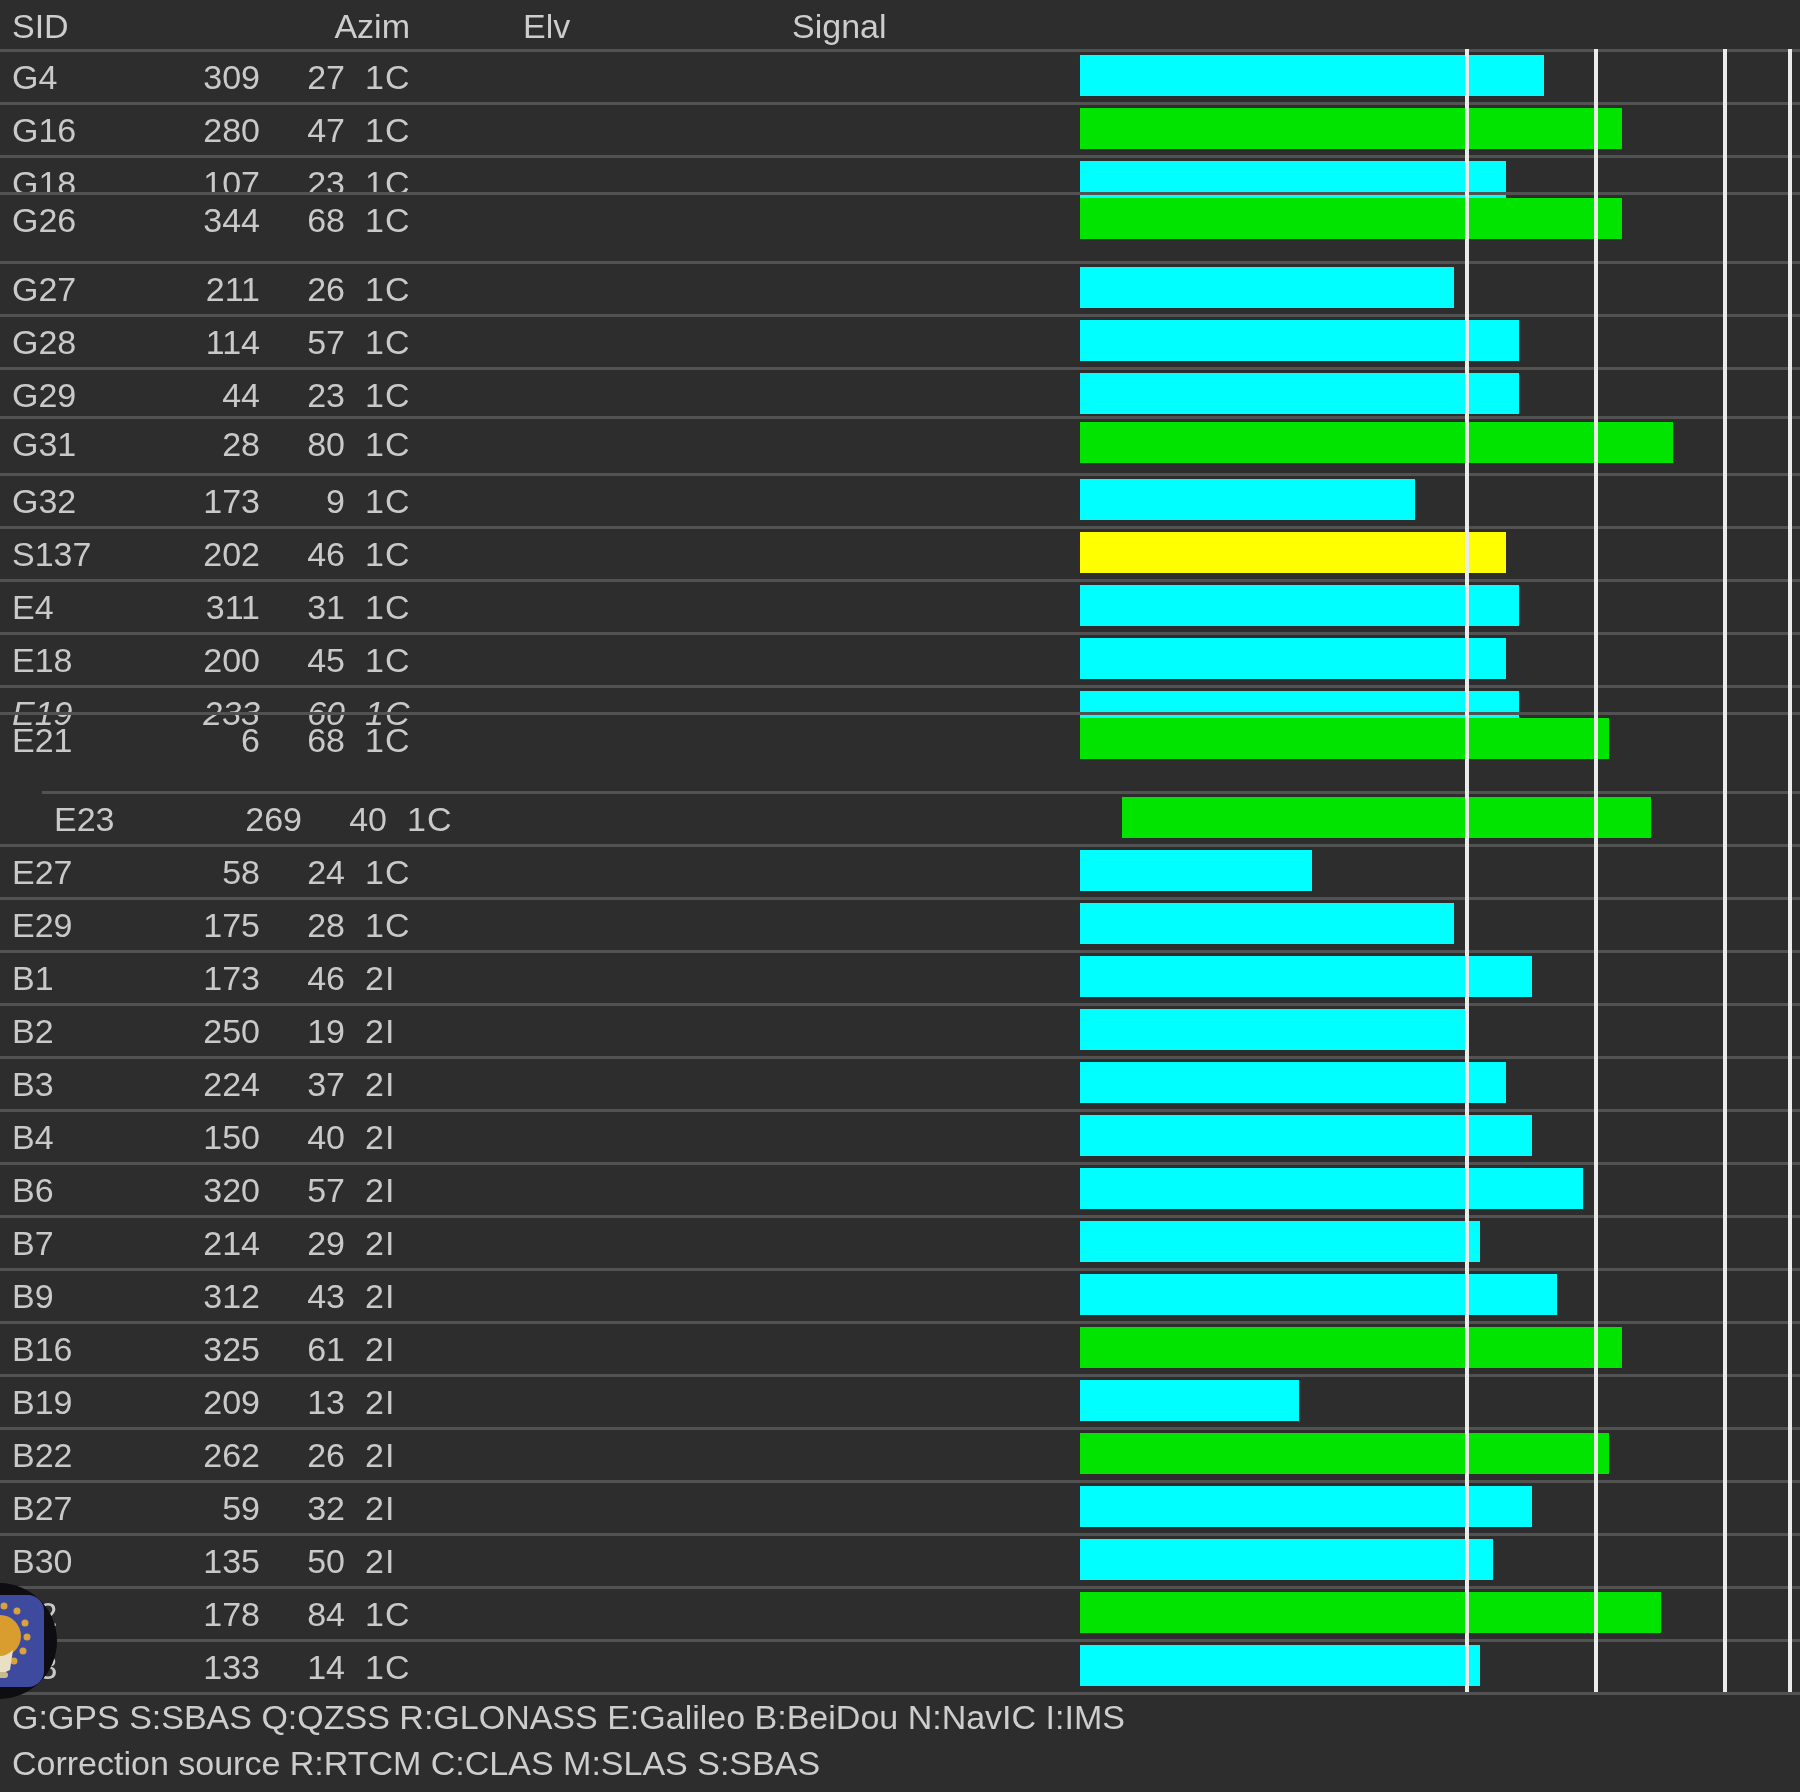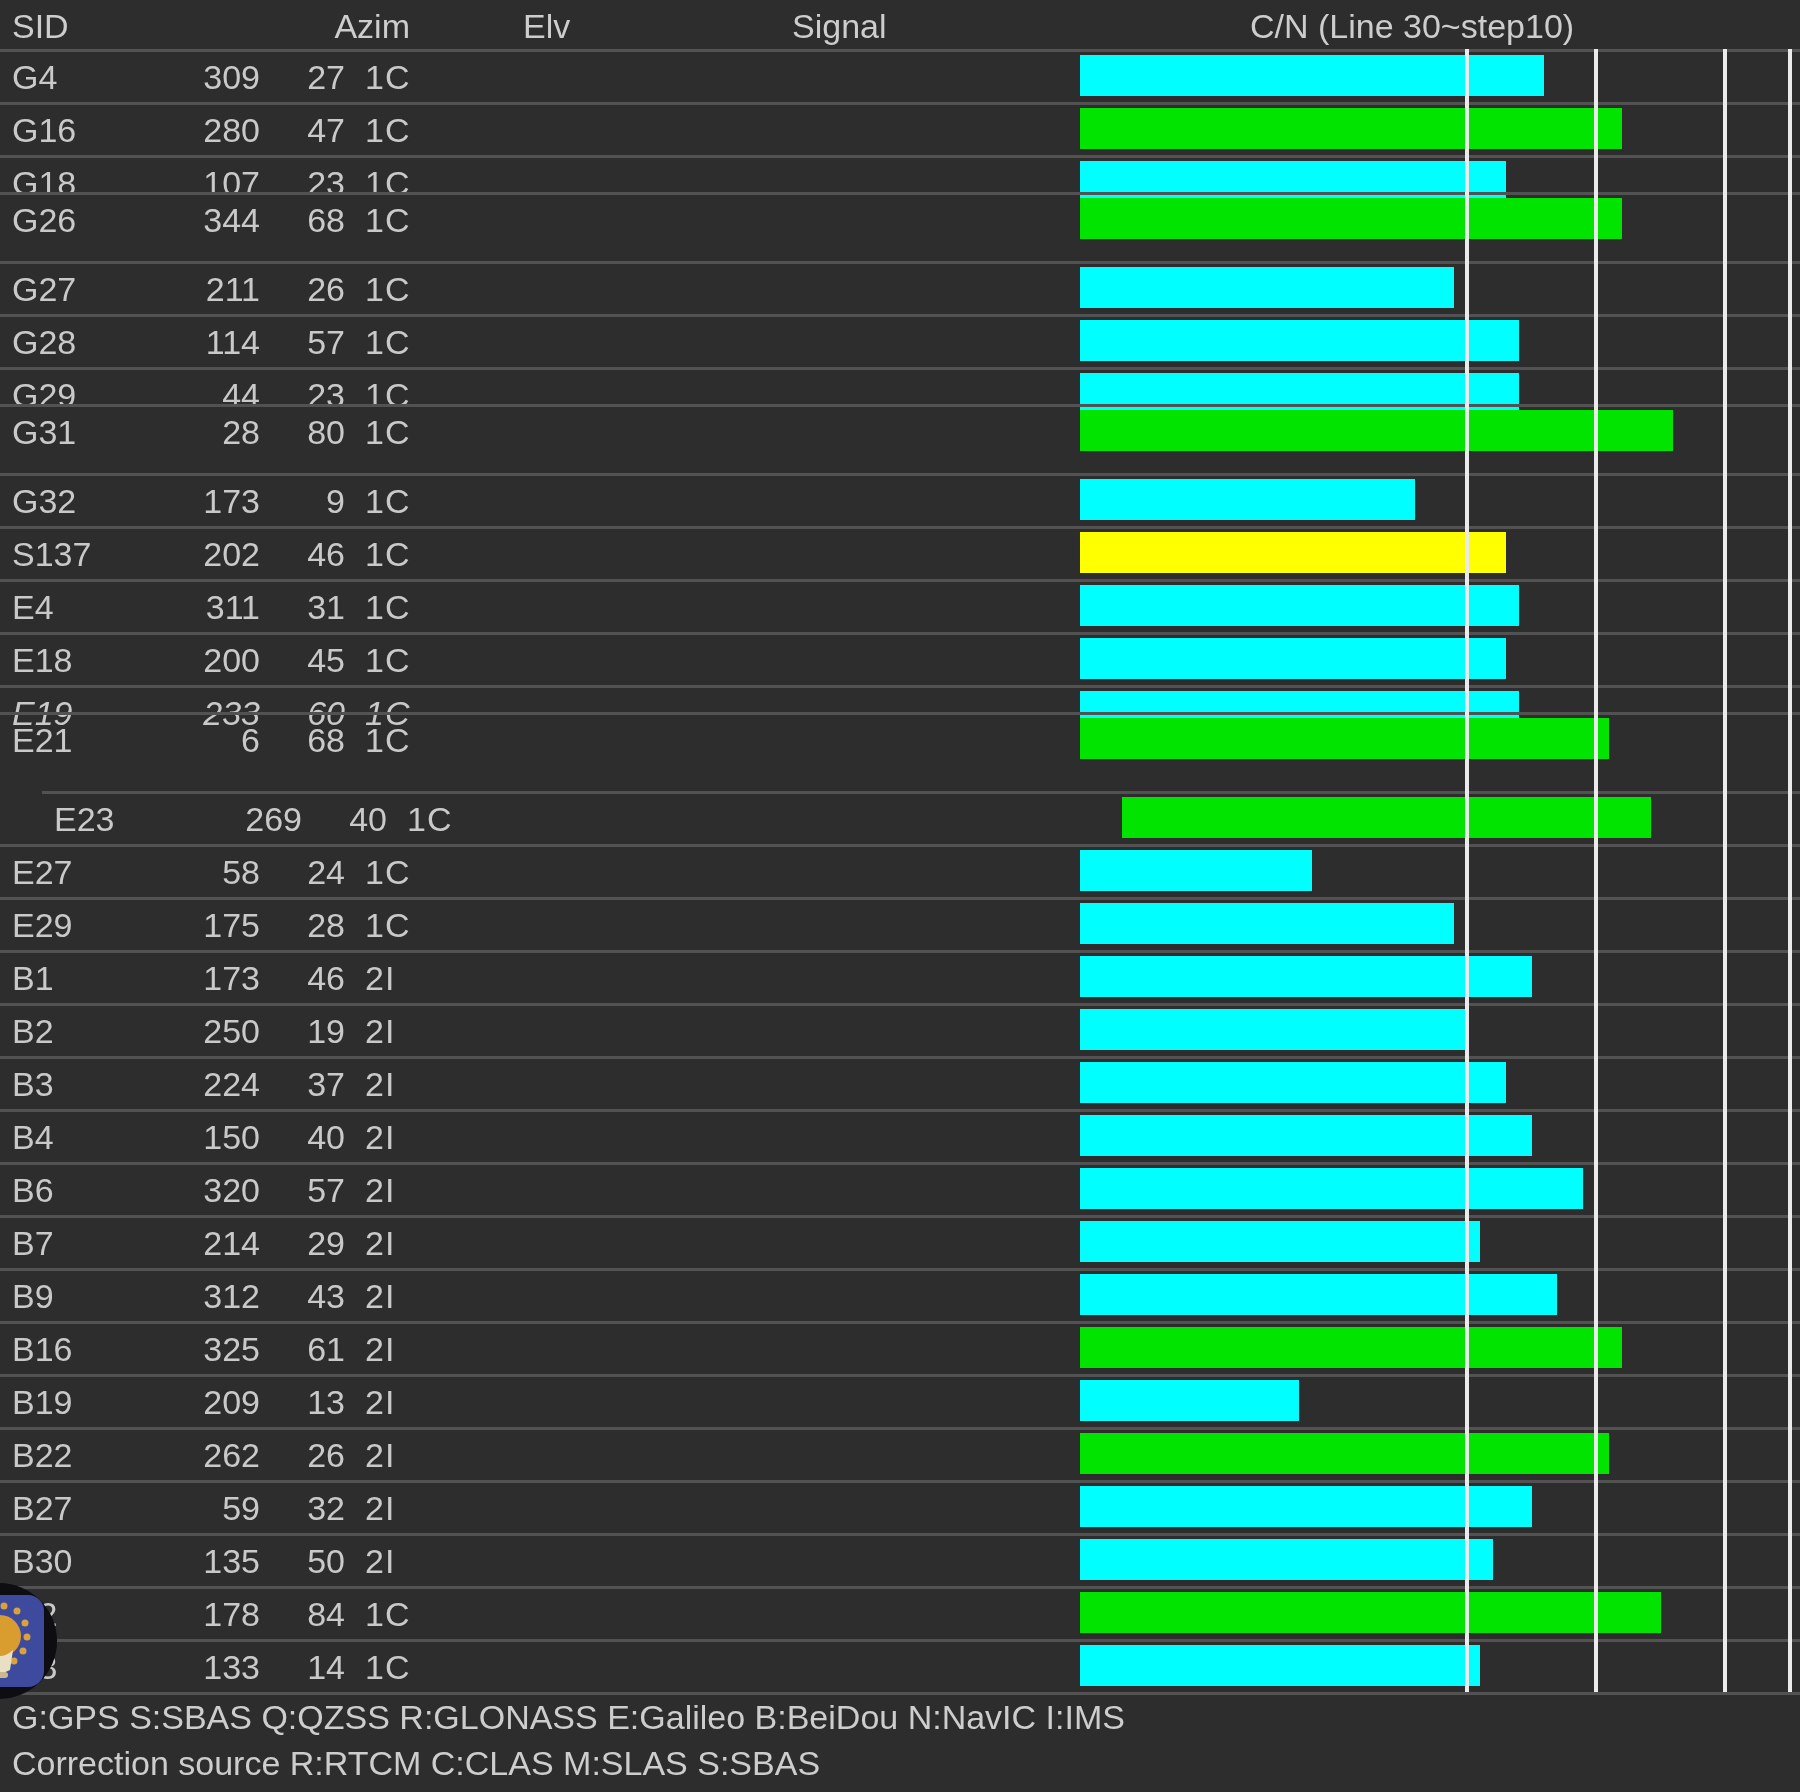--- a/index.html
+++ b/index.html
@@ -43,21 +43,20 @@
 </style>
 </head>
 <body>
 
 <div class="screen">
 
   <div class="hdr hdr-sid">SID</div>
   <div class="hdr hdr-azim">Azim</div>
   <div class="hdr hdr-elv">Elv</div>
   <div class="hdr hdr-signal">Signal</div>
-  <div class="hdr hdr-cn">C/N (Line 30~step10)</div>
 
   <div id="gridlines">
       <div class="gridline" style="left: 1465px;"></div>
       <div class="gridline" style="left: 1594px;"></div>
       <div class="gridline" style="left: 1723px;"></div>
       <div class="gridline" style="left: 1788px;"></div>
     </div>
 
   <div id="rows">
       <div class="row" style="top: 49px;">
@@ -109,21 +108,21 @@
       <div class="bar cyan" style="width: 439px;"></div>
     </div>
       <div class="row" style="top: 367px;">
       <div class="sep"></div>
       <div class="cell c-sid">G29</div>
       <div class="cell c-azim">44</div>
       <div class="cell c-elv">23</div>
       <div class="cell c-sig">1C</div>
       <div class="bar cyan" style="width: 439px;"></div>
     </div>
-      <div class="row" style="top: 404px;">
+      <div class="row" style="top: 416px;">
       <div class="sep"></div>
       <div class="cell c-sid">G31</div>
       <div class="cell c-azim">28</div>
       <div class="cell c-elv">80</div>
       <div class="cell c-sig">1C</div>
       <div class="bar green" style="width: 593px;"></div>
     </div>
       <div class="row" style="top: 473px;">
       <div class="sep"></div>
       <div class="cell c-sid">G32</div>

